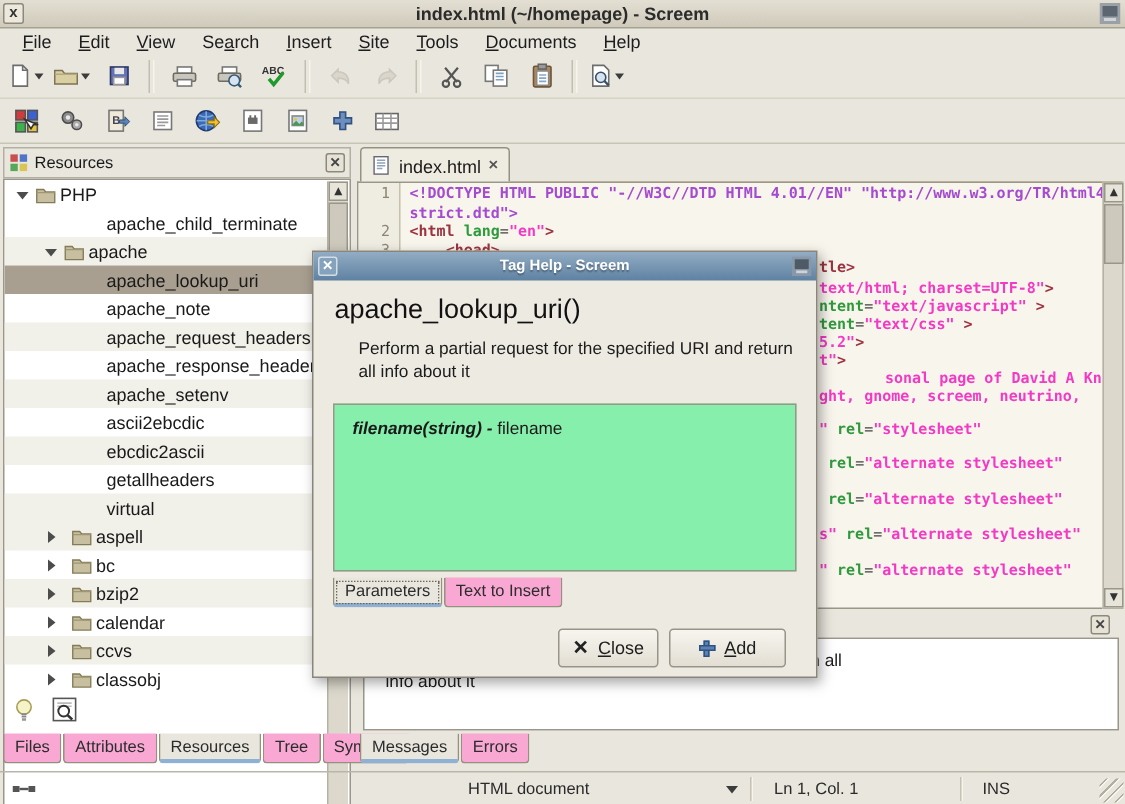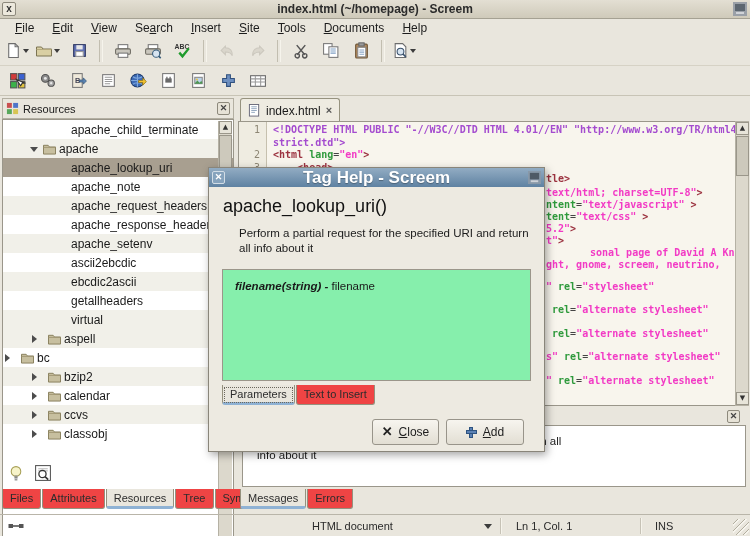--- a/index.html
+++ b/index.html
@@ -39,21 +39,21 @@
   .exp.open{border:4px solid transparent;border-top:5px solid #4c4c4c;margin-top:5px;}
   .exp.closed{border:4px solid transparent;border-left:5px solid #4c4c4c;margin-left:2px;margin-right:6px;}
   .tlabel{margin-left:2px;}
   #tree-scroll{position:absolute;right:1px;top:1px;width:14px;height:435px;background:#dcd8cc;border-left:1px solid #b5b1a4;box-sizing:border-box;}
   .sb-btn{position:absolute;left:0;width:13px;height:13px;background:#e7e4d9;border:1px solid #9a968a;box-sizing:border-box;
     font:7px/11px "DejaVu Sans",sans-serif;text-align:center;color:#333;}
   .sb-thumb{position:absolute;left:0;width:13px;background:#cdc9bc;border:1px solid #9a968a;box-sizing:border-box;}
   #side-iconrow{position:absolute;left:0;top:363px;width:232px;height:28px;display:flex;align-items:center;gap:10px;padding-left:6px;box-sizing:border-box;}
   
   .tabs-bottom{position:absolute;display:flex;align-items:flex-start;}
-  .btab{font-size:11px;padding:3px 7px 4px 7px;background:#ef4444;border:1px solid #95917e;border-top:none;
+  .btab{font-size:11px;padding:3px 7px 4px 7px;background:#f9a8d4;border:1px solid #95917e;border-top:none;
     border-radius:0 0 3px 3px;margin-right:1px;color:#2c2c2c;}
   .btab.active{background:#e9e6dd;border-bottom:3px solid #8fb2d4;padding-bottom:2px;}
   #side-tabs{left:0;top:393px;}
   
   #editorpane{position:absolute;left:238px;top:96px;width:512px;height:418px;}
   #tabstrip{position:absolute;left:0;top:0;width:510px;height:25px;border-bottom:4px solid #a16207;}
   #doc-tab{position:absolute;left:2px;top:2px;height:23px;display:flex;align-items:center;gap:5px;padding:0 7px;
     background:#eeebe1;border:1px solid #96927f;border-bottom:none;border-radius:3px 3px 0 0;font-size:12px;}
   #tab-close{font:bold 11px/11px "Liberation Sans",sans-serif;color:#555;}
   #codearea{position:absolute;left:0;top:25px;width:497px;height:285px;background:#f8f5ed;border:1px solid #9a968a;border-right:none;box-sizing:border-box;overflow:hidden;}
@@ -83,21 +83,21 @@
   .st-sep{position:absolute;top:3px;width:1px;height:16px;background:#c6c2b6;box-shadow:1px 0 0 #f6f4ec;}
   #pos-label{position:absolute;left:516px;top:5px;}
   #ins-label{position:absolute;left:655px;top:5px;}
   #grip{position:absolute;right:1px;top:4px;width:16px;height:16px;
     background:repeating-linear-gradient(135deg,transparent 0 3px,#b2ae9f 3px 4px,#f7f5ee 4px 5px);}
   
   #dialog{position:absolute;left:208px;top:167px;width:335px;height:283px;background:#edeae1;
     border:1px solid #89857a;box-shadow:2px 3px 8px rgba(0,0,0,.35);z-index:50;}
   #dlg-titlebar{position:absolute;left:0;top:0;width:100%;height:19px;background:linear-gradient(#92acc3,#5f82a2);
     display:flex;align-items:center;}
-  #dlg-title{position:absolute;left:0;right:0;text-align:center;color:#fff;font-weight:bold;font-size:17px;text-shadow:0 1px 1px rgba(0,0,0,.3);}
+  #dlg-title{position:absolute;left:0;right:0;text-align:center;color:#fff;font-weight:bold;font-size:10px;text-shadow:0 1px 1px rgba(0,0,0,.3);}
   .dlg-winbtn{width:13px;height:13px;margin-left:3px;background:#86a3bd;border:1px solid #d2dde6;border-radius:2px;
     font:bold 9px/11px "Liberation Sans",sans-serif;color:#fff;text-align:center;box-sizing:border-box;z-index:2;}
   #dlg-icon{position:absolute;right:3px;top:3px;}
   #dlg-heading{position:absolute;left:14px;top:28px;font-size:18px;color:#111;}
   #dlg-desc{position:absolute;left:30px;top:58px;width:300px;font-size:11.5px;line-height:15px;color:#1c1c1c;}
   #parambox{position:absolute;left:13px;top:101px;width:309px;height:112px;background:#86efac;border:1px solid #9b968a;box-sizing:border-box;}
   #paramtext{position:absolute;left:12px;top:10px;font-size:11.5px;}
   #paramtext b{font-style:italic;}
   #dlg-tabs{left:13px;top:217px;}
   #dlg-tabs .btab.active{outline:1px dotted #6b675c;outline-offset:-3px;}
@@ -347,20 +347,30 @@
             <rect x="7.7" y="1" width="5.3" height="5.3" fill="#4f74c9"></rect>
             <rect x="1" y="7.7" width="5.3" height="5.3" fill="#58a85b"></rect>
             <rect x="7.7" y="7.7" width="5.3" height="5.3" fill="#d8c553"></rect>
           </svg>
         </span>
       <span class="hdr-label">Resources</span>
       <div class="small-close">✕</div>
     </div>
     <div id="tree">
       <div id="treerows">
+          <div class="trow" style="padding-left: 8px;">
+            <span class="exp open"></span>
+            <span class="icon">
+              <svg width="15" height="12" viewBox="0 0 15 13">
+                <path d="M1 2.5h5l1.5 1.8H14V12H1z" fill="#c7bf9f" stroke="#847c58"></path>
+                <path d="M1 4.8h13" stroke="#9f9672"></path>
+              </svg>
+            </span>
+            <span class="tlabel">PHP</span>
+          </div>
           <div class="trow" style="padding-left: 66px;">
             <span class="tlabel">apache_child_terminate</span>
           </div>
           <div class="trow alt" style="padding-left: 27px;">
             <span class="exp open"></span>
             <span class="icon">
               <svg width="15" height="12" viewBox="0 0 15 13">
                 <path d="M1 2.5h5l1.5 1.8H14V12H1z" fill="#c7bf9f" stroke="#847c58"></path>
                 <path d="M1 4.8h13" stroke="#9f9672"></path>
               </svg>
@@ -397,21 +407,21 @@
           <div class="trow alt" style="padding-left: 27px;">
             <span class="exp closed"></span>
             <span class="icon">
               <svg width="15" height="12" viewBox="0 0 15 13">
                 <path d="M1 2.5h5l1.5 1.8H14V12H1z" fill="#c7bf9f" stroke="#847c58"></path>
                 <path d="M1 4.8h13" stroke="#9f9672"></path>
               </svg>
             </span>
             <span class="tlabel">aspell</span>
           </div>
-          <div class="trow" style="">
+          <div class="trow" style="padding-left: 27px;">
             <span class="exp closed"></span>
             <span class="icon">
               <svg width="15" height="12" viewBox="0 0 15 13">
                 <path d="M1 2.5h5l1.5 1.8H14V12H1z" fill="#c7bf9f" stroke="#847c58"></path>
                 <path d="M1 4.8h13" stroke="#9f9672"></path>
               </svg>
             </span>
             <span class="tlabel">bc</span>
           </div>
           <div class="trow alt" style="padding-left: 27px;">

